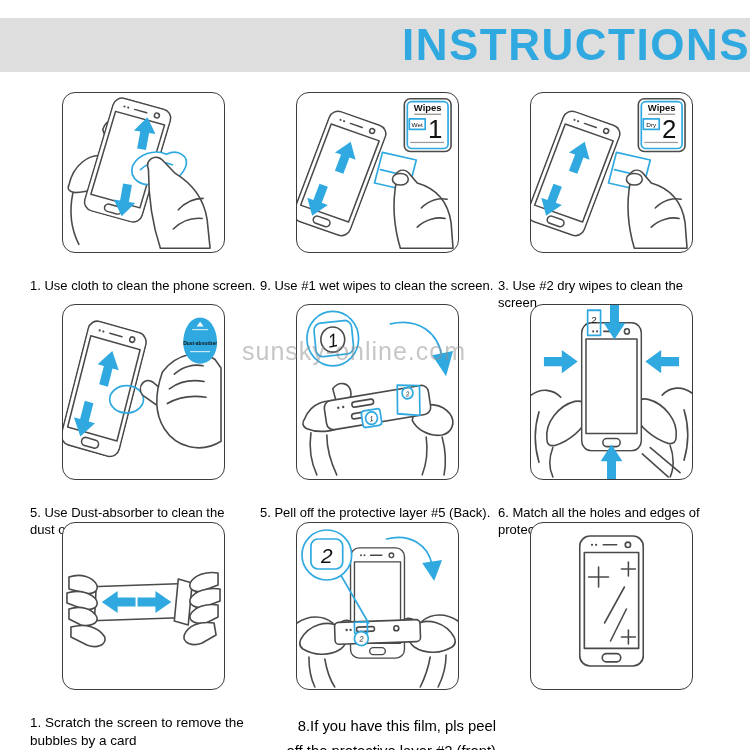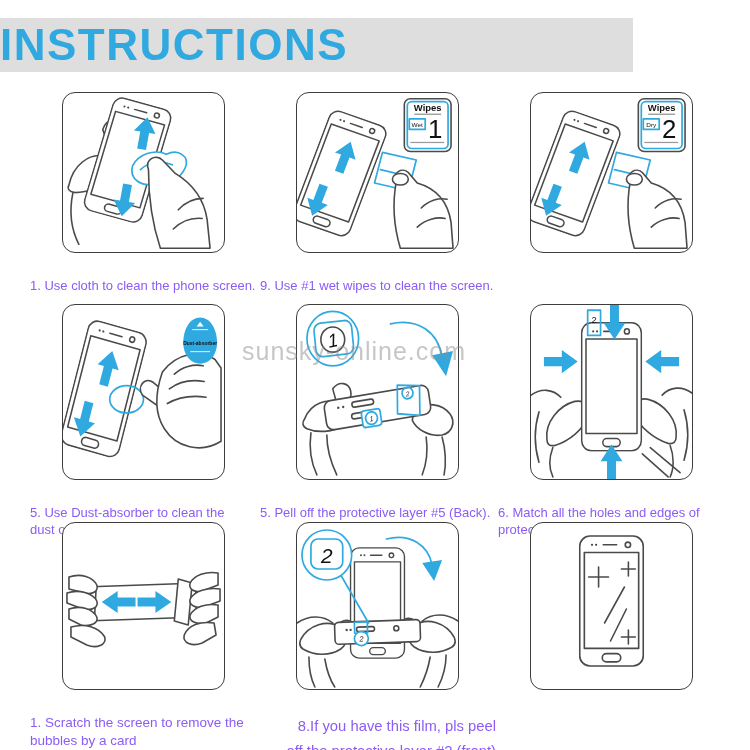--- a/index.html
+++ b/index.html
@@ -1,31 +1,31 @@
 <!DOCTYPE html>
 <html><head>
 <meta charset="utf-8">
 <style>
   html,body{margin:0;padding:0;}
   body{
     width:750px;height:750px;position:relative;background:#ffffff;
     font-family:"Liberation Sans",sans-serif;overflow:hidden;
   }
-  .banner{position:absolute;left:0;top:18px;width:633px;height:54px;background:#dedede;
-    display:flex;align-items:center;justify-content:flex-start;}
+  .banner{position:absolute;left:0;top:18px;width:750px;height:54px;background:#dedede;
+    display:flex;align-items:center;justify-content:flex-end;}
   .title{font-size:44px;font-weight:bold;color:#2fa9e0;letter-spacing:1.5px;}
   .grid{position:absolute;left:28px;top:88px;width:698px;display:grid;
     grid-template-columns:230px 238px 230px;grid-template-rows:212px 218px 224px;}
   .cell{position:relative;}
   .panel{width:163px;height:161px;border:1.7px solid #3d3d3d;border-radius:13px;
     margin:4px auto 5px;box-sizing:border-box;background:#fff;position:relative;}
   .row2 .panel{height:176px;}
   .row3 .panel{height:168px;}
   .panel svg{position:absolute;left:0;top:0;width:100%;height:100%;}
-  .caption{font-size:13px;line-height:1.32;color:#8b5cf6;white-space:pre-line;padding-left:2px;margin-top:24px;}
+  .caption{font-size:13px;line-height:1.32;color:#000000;white-space:pre-line;padding-left:2px;margin-top:24px;}
   .c7{font-size:13.5px;}
   .c8{font-size:14.8px;line-height:1.7;text-align:right;}
   .c9{font-size:14.8px;}
   .watermark{position:absolute;left:242px;top:337px;font-size:25px;color:#8f8f8f;
     opacity:.5;letter-spacing:1px;z-index:5;}
   
   .ln{fill:none;stroke:#4a4a4a;stroke-width:1.6;stroke-linecap:round;stroke-linejoin:round;}
   .lnw{fill:#fff;stroke:#4a4a4a;stroke-width:1.6;stroke-linecap:round;stroke-linejoin:round;}
   .cyln{fill:none;stroke:#2fa9e0;stroke-width:1.7;stroke-linecap:round;stroke-linejoin:round;}
   .cylnw{fill:#fff;stroke:#2fa9e0;stroke-width:1.7;stroke-linecap:round;stroke-linejoin:round;}
@@ -141,20 +141,21 @@
           <rect x="111" y="9" width="41" height="49" rx="4.5" class="cyln" stroke-width="1.4"></rect>
           <text x="131.5" y="19" font-size="9.5" font-weight="bold" text-anchor="middle">Wipes</text>
           <rect x="118" y="21.5" width="27" height="1.4" fill="#9a9a9a"></rect>
           <rect x="113" y="27" width="16" height="11" class="cyln" stroke-width="1.3"></rect>
           <text x="121" y="35" font-size="6.5" text-anchor="middle">Dry</text>
           <text x="139" y="47" font-size="26" text-anchor="middle">2</text>
           <rect x="114" y="51" width="34" height="1.3" fill="#9a9a9a"></rect>
         </g>
       </svg>
     </div>
+    <div class="caption">3. Use #2 dry wipes to clean the screen.</div>
   </div>
 
   <div class="cell row2">
     <div class="panel">
       <svg viewBox="0 0 162 166" preserveAspectRatio="none">
         <g transform="translate(10,18) rotate(15 31 62)">
           <use href="#phoneFront" width="62" height="124"></use>
           <use href="#arrowShape" transform="translate(30,42)" class="cyfill"></use>
           <use href="#arrowShape" transform="translate(20,95) rotate(180)" class="cyfill"></use>
         </g>

